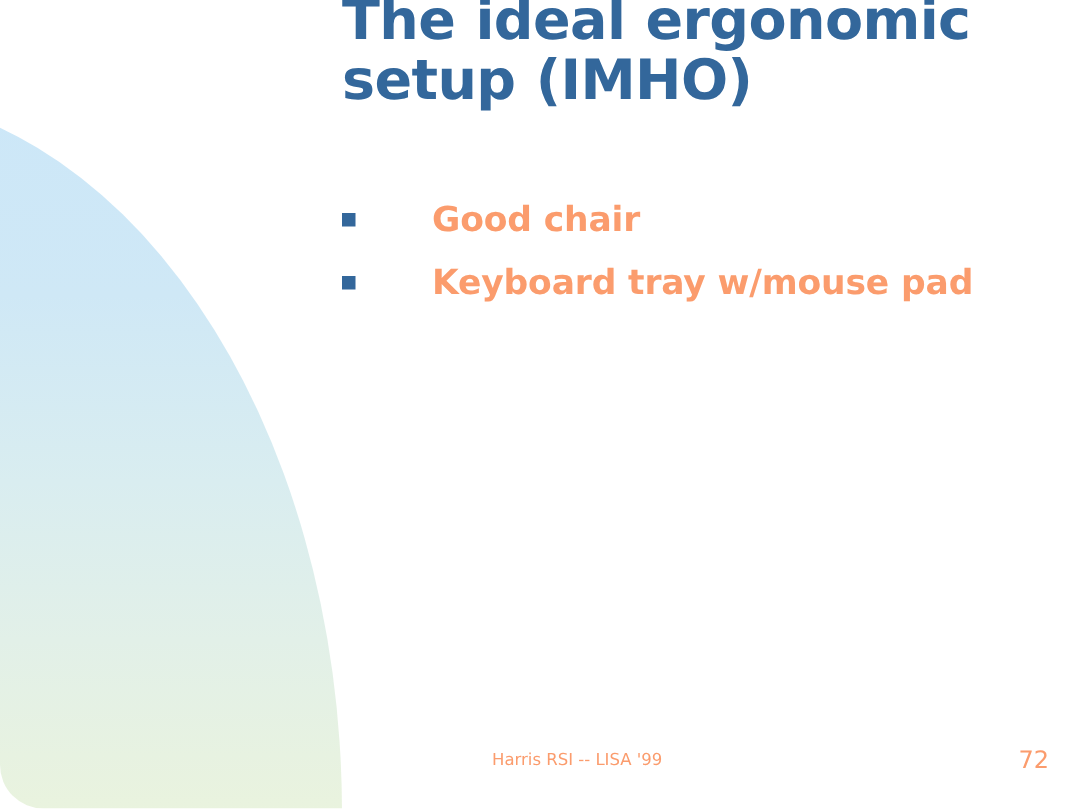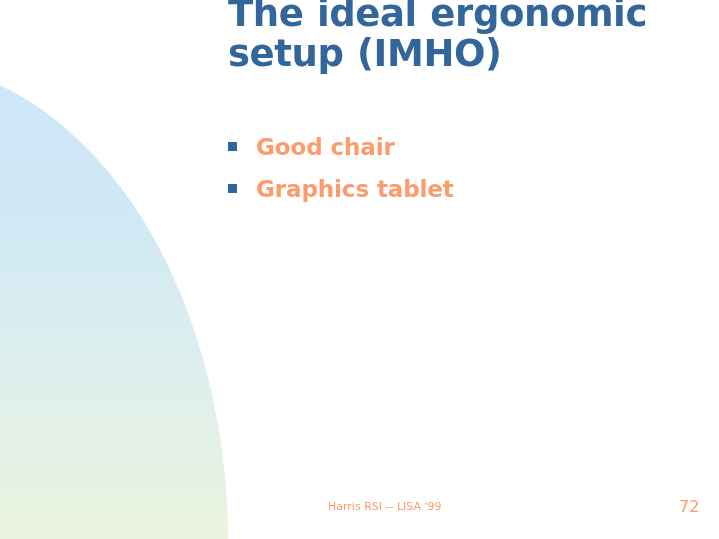--- a/index.html
+++ b/index.html
@@ -14,20 +14,21 @@
     font-family: "DejaVu Sans", "Liberation Sans", sans-serif;
     position: relative;
   }
 
   #slide {
     position: relative;
     width: 719px;
     height: 539px;
     background: #ffffff;
     overflow: hidden;
+    border-radius: 29px;
   }
 
   
   #deco-shape {
     position: absolute;
     left: -430px;
     top: 62px;
     width: 658px;
     height: 960px;
     border-radius: 50%;
@@ -89,20 +90,21 @@
     background: #33679b;
   }
   .bullet-label {
     font-family: "DejaVu Sans", "Liberation Sans", sans-serif;
     font-weight: bold;
     font-size: 23px;
     line-height: 26px;
     letter-spacing: -0.1px;
     color: #fb9c6d;
     white-space: nowrap;
+    margin-left: 32px;
   }
 
   
   #footer {
     position: absolute;
     left: 0;
     top: 500px;
     width: 719px;
     height: 22px;
   }
@@ -139,25 +141,25 @@
   </div>
 
   <ul id="bullet-list">
 
     <li class="bullet-item">
       <span class="bullet-marker"></span>
       <span class="bullet-label">Good chair</span>
     </li>
 
 
-
     <li class="bullet-item">
       <span class="bullet-marker"></span>
-      <span class="bullet-label">Graphics tablet</span>
+      <span class="bullet-label">Keyboard tray w/mouse pad</span>
     </li>
+
 
 
   </ul>
 
   <div id="footer">
     <span id="footer-note">Harris RSI -- LISA '99</span>
     <span id="footer-page-number">72</span>
   </div>
 
 </div>

